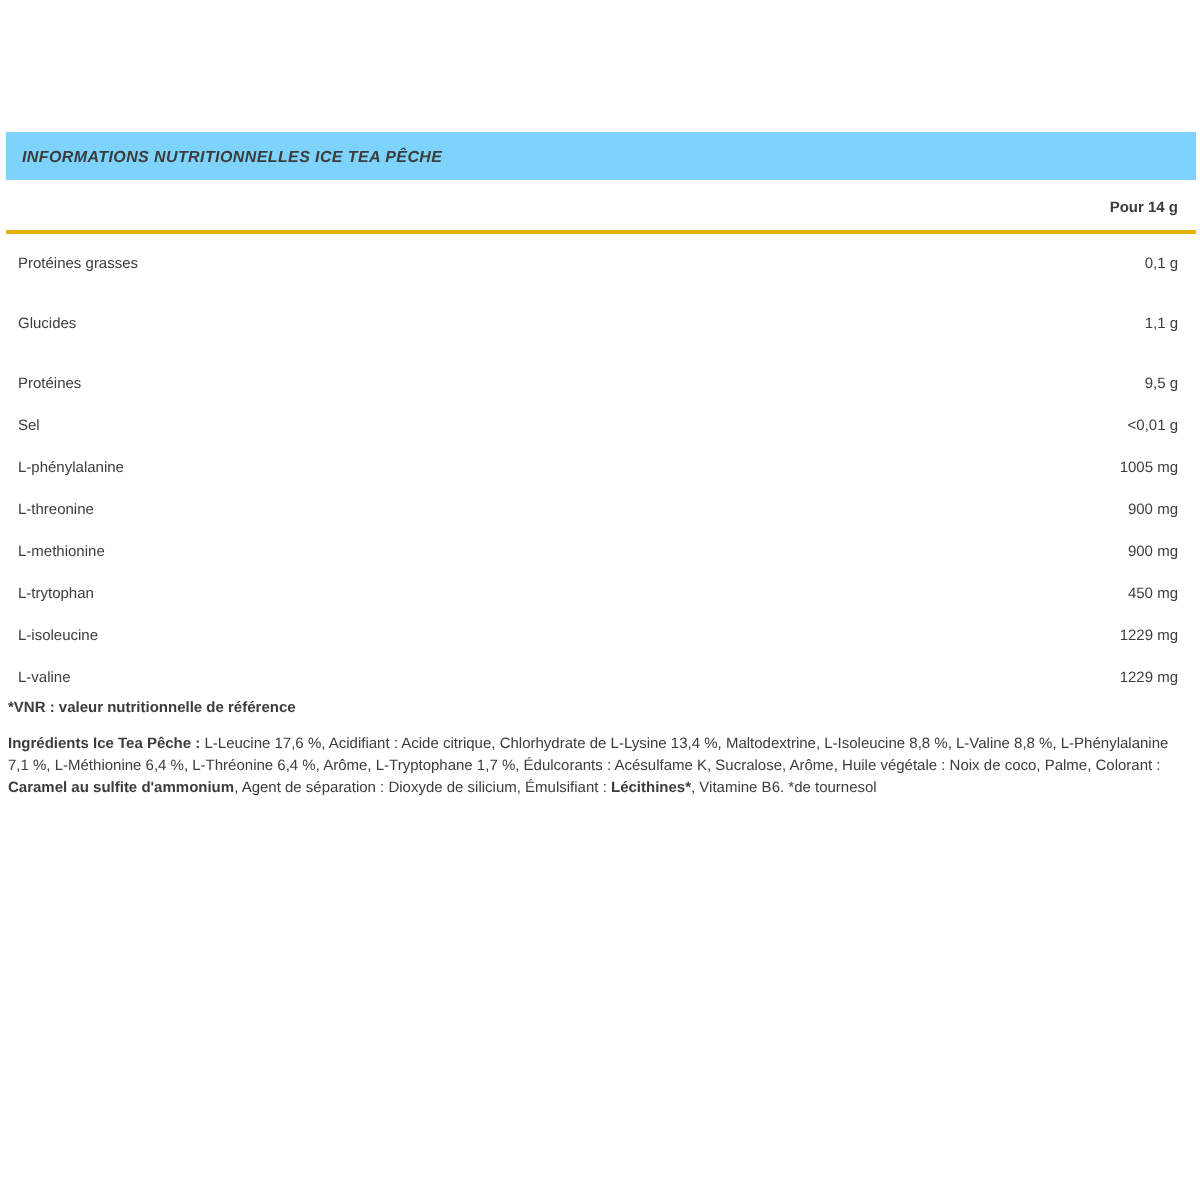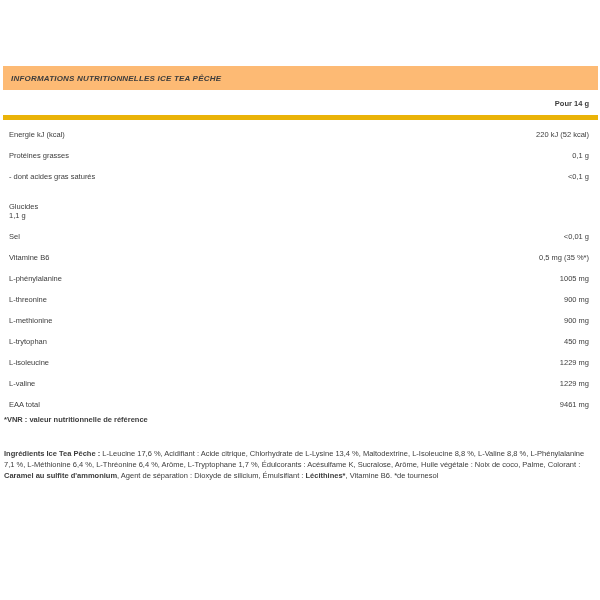--- a/index.html
+++ b/index.html
@@ -11,101 +11,93 @@
     position: relative;
     overflow: hidden;
   }
   .sheet {
     position: absolute;
     left: 3px;
     top: 66px;
     width: 595px;
   }
   .header-box {
-    background: #fdba74;
+    background: #7dd3fc;
     padding: 8px 8px 7px 8px;
   }
   .title {
     font-size: 8px;
     font-weight: bold;
     font-style: italic;
     letter-spacing: 0.2px;
   }
   .portion {
     font-size: 7.5px;
     margin-top: 4px;
   }
   .col-header {
     text-align: right;
     font-weight: bold;
     font-size: 7.5px;
     padding: 9px 9px 7px 6px;
-    border-bottom: 5px solid #eab308;
+    border-bottom: 2px solid #eab308;
   }
   .rows { padding-top: 4px; }
   .row {
     display: flex;
     justify-content: space-between;
     align-items: baseline;
     font-size: 7.5px;
     padding: 6px 9px 6px 6px;
   }
-  .row.gap { margin-top: 9px; flex-direction: column; }
+  .row.gap { margin-top: 9px; }
   .row .lbl { white-space: nowrap; }
   .row .val { white-space: nowrap; text-align: right; }
   .footnote {
     font-weight: bold;
     font-size: 7.5px;
     margin-top: 0;
     padding-left: 1px;
   }
   .ingredients {
     font-size: 7.5px;
     line-height: 11px;
-    margin-top: 24px;
+    margin-top: 8px;
     padding-left: 1px;
     padding-right: 2px;
   }
   .ingredients b { font-weight: bold; }
 </style>
 </head>
 <body>
 
 <div class="sheet">
 
   <div class="header-box">
     <div class="title">INFORMATIONS NUTRITIONNELLES ICE TEA PÊCHE</div>
   </div>
 
   <div class="col-header">Pour 14 g</div>
 
   <div class="rows">
     <div class="row">
-      <span class="lbl">Energie kJ (kcal)</span>
-      <span class="val">220 kJ (52 kcal)</span>
-    </div>
-    <div class="row">
       <span class="lbl">Protéines grasses</span>
       <span class="val">0,1 g</span>
-    </div>
-    <div class="row">
-      <span class="lbl">- dont acides gras saturés</span>
-      <span class="val">&lt;0,1 g</span>
     </div>
     <div class="row gap">
       <span class="lbl">Glucides</span>
       <span class="val">1,1 g</span>
     </div>
+    <div class="row gap">
+      <span class="lbl">Protéines</span>
+      <span class="val">9,5 g</span>
+    </div>
     <div class="row">
       <span class="lbl">Sel</span>
       <span class="val">&lt;0,01 g</span>
-    </div>
-    <div class="row">
-      <span class="lbl">Vitamine B6</span>
-      <span class="val">0,5 mg (35 %*)</span>
     </div>
     <div class="row">
       <span class="lbl">L-phénylalanine</span>
       <span class="val">1005 mg</span>
     </div>
     <div class="row">
       <span class="lbl">L-threonine</span>
       <span class="val">900 mg</span>
     </div>
     <div class="row">
@@ -117,23 +109,19 @@
       <span class="val">450 mg</span>
     </div>
     <div class="row">
       <span class="lbl">L-isoleucine</span>
       <span class="val">1229 mg</span>
     </div>
     <div class="row">
       <span class="lbl">L-valine</span>
       <span class="val">1229 mg</span>
     </div>
-    <div class="row">
-      <span class="lbl">EAA total</span>
-      <span class="val">9461 mg</span>
-    </div>
   </div>
 
   <div class="footnote">*VNR : valeur nutritionnelle de référence</div>
 
   <div class="ingredients"><b>Ingrédients Ice Tea Pêche : </b><span>L-Leucine 17,6 %, Acidifiant : Acide citrique, Chlorhydrate de L-Lysine 13,4 %, Maltodextrine, L-Isoleucine 8,8 %, L-Valine 8,8 %, L-Phénylalanine 7,1 %, L-Méthionine 6,4 %, L-Thréonine 6,4 %, Arôme, L-Tryptophane 1,7 %, Édulcorants : Acésulfame K, Sucralose, Arôme, Huile végétale : Noix de coco, Palme, Colorant : </span><b>Caramel au sulfite d'ammonium</b><span>, Agent de séparation : Dioxyde de silicium, Émulsifiant : </span><b>Lécithines*</b><span>, Vitamine B6. *de tournesol</span></div>
 
 </div>
 
 </body></html>

